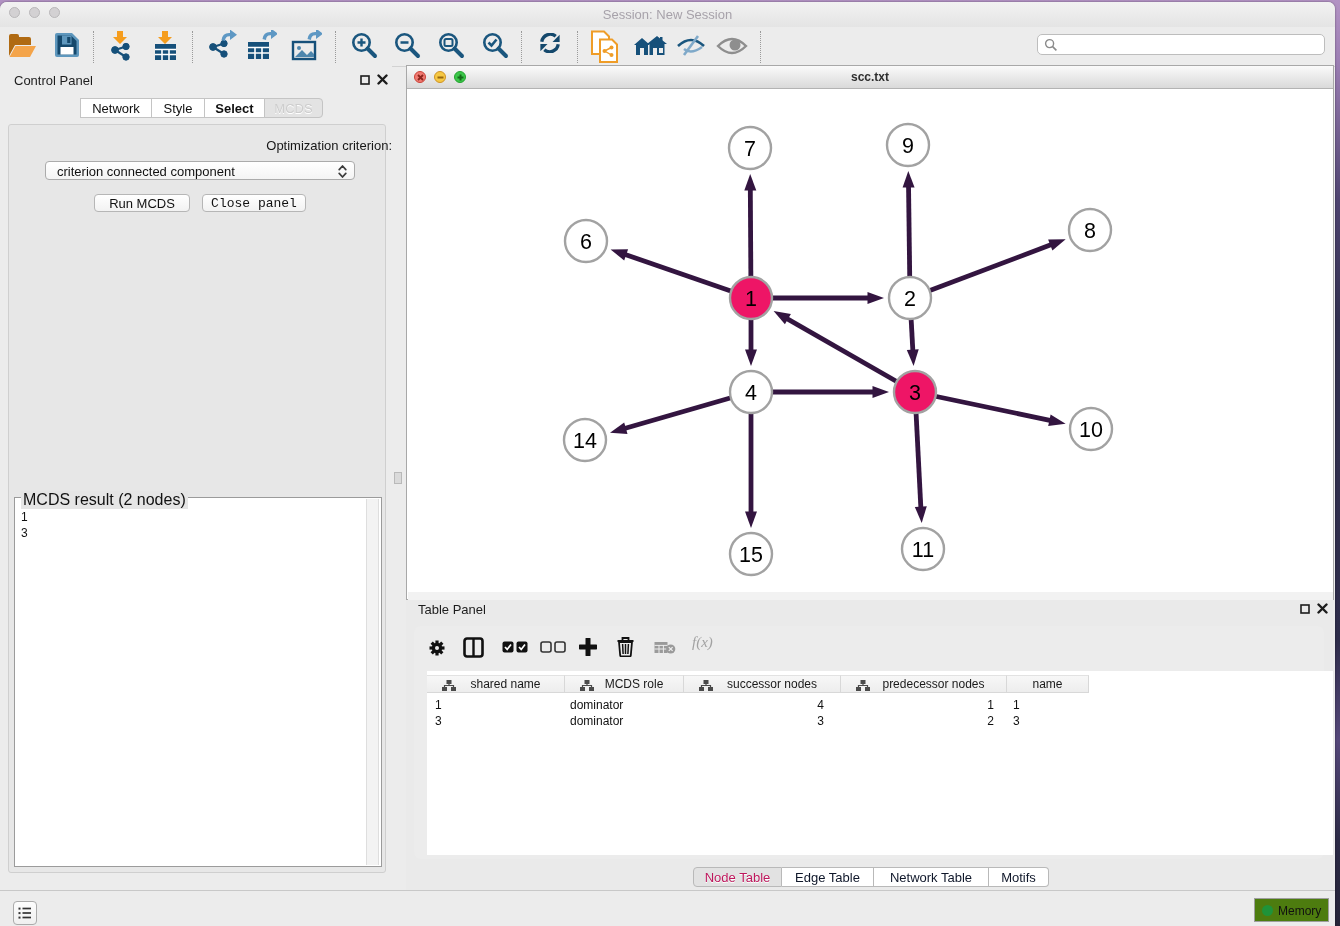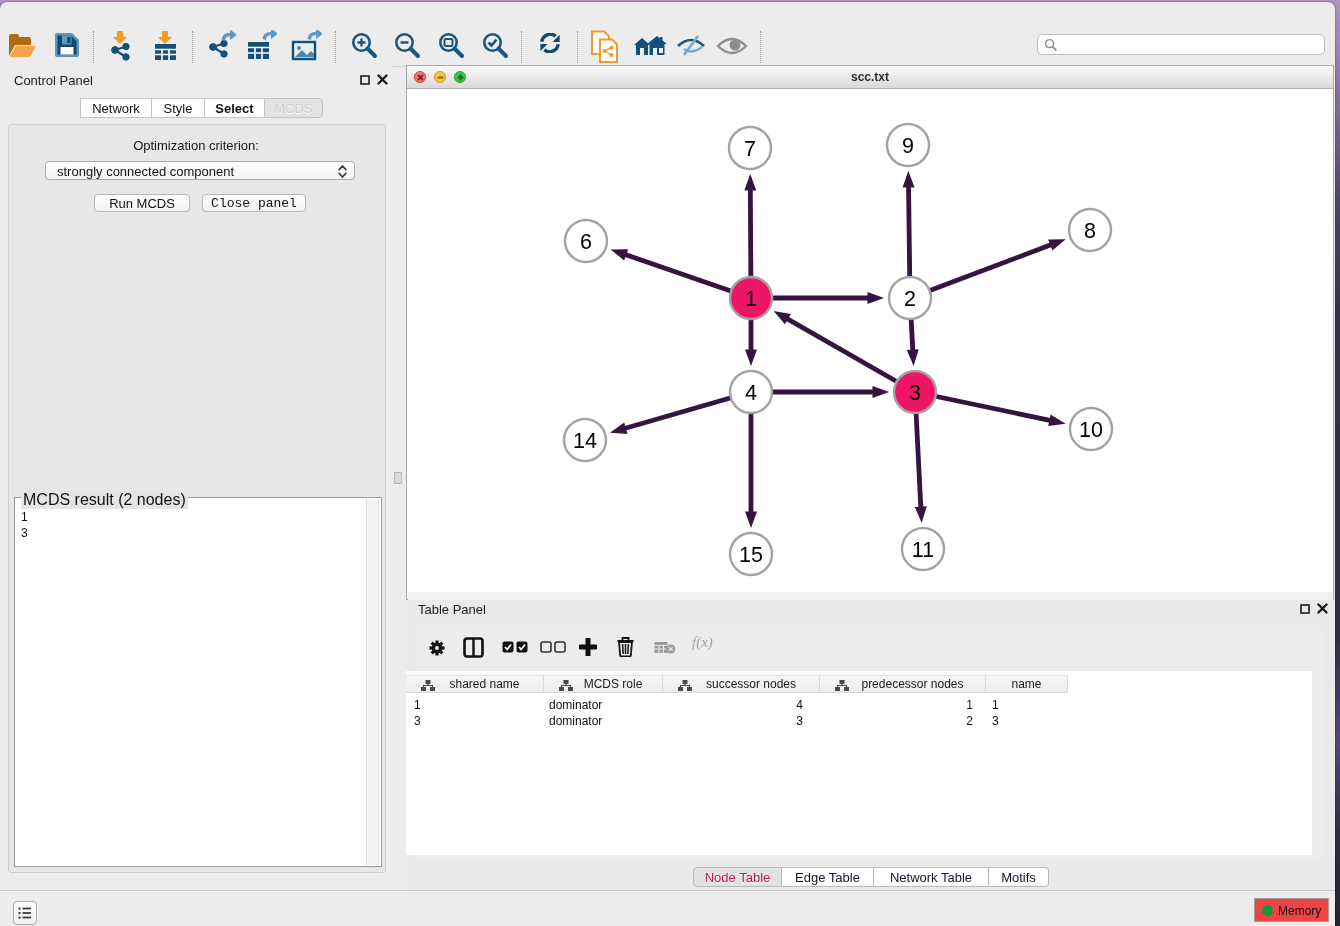--- a/index.html
+++ b/index.html
@@ -27,29 +27,35 @@
   #nwin{left:406px;top:63px;width:928px;height:535px;background:#fff;border:1px solid #a8a8a8;box-sizing:border-box;padding-left:8px;}
   #ntbar{left:0;top:0;width:100%;height:22px;background:linear-gradient(#fafafa,#d9d9d9);border-bottom:1px solid #b3b3b3;}
   .dot{position:absolute;top:5px;width:12px;height:12px;border-radius:50%;box-sizing:border-box;}
   #ntitle{position:absolute;top:4px;left:0;width:100%;text-align:center;font-size:12px;font-weight:bold;color:#2f2f2f;}
   #ncanvas{left:1px;top:23px;width:925px;height:503px;background:#fff;}
   #nhstrip{left:1px;top:526px;width:925px;height:8px;background:#f2f2f2;}
   
   #tpanel{left:406px;top:598px;width:928px;height:290px;background:#eaeaea;}
   #tptitle{left:12px;top:2px;font-size:13px;color:#1d1d1d;}
   #tpbox{left:8px;top:26px;width:910px;height:233px;background:#ececec;border-radius:7px;}
-  #ttable{left:0;top:71px;width:906px;height:184px;background:#fff;}
+  #ttable{left:21px;top:71px;width:906px;height:184px;background:#fff;}
   .hcell{position:absolute;top:4px;height:18px;box-sizing:border-box;background:linear-gradient(#f7f7f7,#ededed);border-right:1px solid #d8d8d8;border-bottom:1px solid #d8d8d8;border-top:1px solid #e2e2e2;font-size:12px;text-align:center;line-height:17px;color:#1a1a1a;padding-left:20px;}
   .dcell{position:absolute;font-size:12px;color:#111;height:16px;line-height:16px;}
   .btab{position:absolute;top:267px;height:20px;box-sizing:border-box;background:#fff;border:1px solid #b9b9b9;font-size:13px;text-align:center;line-height:20px;color:#0f172a;}
   #statusbar{left:0;top:888px;width:1335px;height:36px;background:#ececec;border-top:1px solid #c8c8c8;}
 </style>
 </head>
 <body>
 <div id="app" class="abs">
+  <div id="titlebar" class="abs">
+    <div class="tl" style="left:9px"></div>
+    <div class="tl" style="left:29px"></div>
+    <div class="tl" style="left:49px"></div>
+    <div id="wtitle">Session: New Session</div>
+  </div>
   <div id="toolbar" class="abs">
     <div class="sep" style="left:93px"></div>
     <div class="sep" style="left:192px"></div>
     <div class="sep" style="left:335px"></div>
     <div class="sep" style="left:521px"></div>
     <div class="sep" style="left:577px"></div>
     <div class="sep" style="left:760px"></div>
 
     <svg class="ticon" style="left:7px;top:5px" width="30" height="26" viewBox="0 0 30 26">
       <path d="M2,24 L2,4 Q2,2 4,2 L10,2 Q12,2 12,4 L12,5 L22,5 Q24,5 24,7 L24,13 L8,13 L2,24 Z" fill="#b06a12"></path>
@@ -205,23 +211,23 @@
         <rect x="1" y="1" width="8" height="8" fill="none" stroke="#1c1c1c" stroke-width="1.6"></rect>
       </svg>
     <svg class="abs" style="left:377px;top:8px" width="11" height="11" viewBox="0 0 11 11">
         <path d="M1.5,1.5 L9.5,9.5 M9.5,1.5 L1.5,9.5" stroke="#1c1c1c" stroke-width="2.4" stroke-linecap="round"></path>
       </svg>
     <div id="cpbox" class="abs"></div>
     <div class="tab" style="left:80px;width:72px;">Network</div>
     <div class="tab" style="left:151px;width:54px;">Style</div>
     <div class="tab" style="left:204px;width:61px;font-weight:bold;">Select</div>
     <div class="tab" style="left:264px;width:59px;background:#e3e3e3;color:#cdcdcd;text-shadow:0 1px 0 #fff;border-radius:0 4px 4px 0;">MCDS</div>
-    <div class="abs" style="left:0;top:72px;width:392px;text-align:center;font-size:13px;color:#161616;">Optimization criterion:</div>
+    <div class="abs" style="left:0;top:72px;width:392px;text-align:right;font-size:13px;color:#161616;">Optimization criterion:</div>
     <div class="abs" style="left:45px;top:95px;width:310px;height:19px;box-sizing:border-box;background:linear-gradient(#ffffff,#f4f4f4);border:1px solid #ababab;border-radius:4px;">
-      <div class="abs" style="left:11px;top:2px;font-size:13px;color:#111;">strongly connected component</div>
+      <div class="abs" style="left:11px;top:2px;font-size:13px;color:#111;">criterion connected component</div>
       <svg class="abs" style="right:7px;top:3px" width="9" height="13" viewBox="0 0 9 13">
         <path d="M1.2,4.6 L4.5,1 L7.8,4.6 M1.2,8.4 L4.5,12 L7.8,8.4" fill="none" stroke="#3c3c3c" stroke-width="1.7" stroke-linecap="round" stroke-linejoin="round"></path>
       </svg>
     </div>
     <div class="btn" style="left:94px;top:128px;width:96px;height:18px;line-height:17px;">Run MCDS</div>
     <div class="btn" style="left:202px;top:128px;width:104px;height:18px;line-height:17px;font-family:Liberation Mono, monospace;">Close panel</div>
 
     <div class="abs" style="left:14px;top:431px;width:368px;height:370px;border:1px solid #9b9b9b;background:#fff;box-sizing:border-box;">
       <div class="abs" style="left:6px;top:-7px;background:#e5e5e5;padding:0 2px;font-size:16px;color:#111;">MCDS result (2 nodes)</div>
       <div class="abs" style="left:6px;top:12px;font-size:12px;color:#111;line-height:15.5px;">1<br>3</div>
@@ -450,18 +456,18 @@
             <line x1="4.5" y1="7" x2="13" y2="7"></line>
             <line x1="4.5" y1="11.5" x2="13" y2="11.5"></line>
           </g>
         <g fill="#333">
             <rect x="0.5" y="1.6" width="2" height="2"></rect>
             <rect x="0.5" y="6.1" width="2" height="2"></rect>
             <rect x="0.5" y="10.6" width="2" height="2"></rect>
           </g>
       </svg>
     </div>
-    <div class="abs" style="left:1254px;top:7px;width:75px;height:24px;box-sizing:border-box;background:#ef4444;border:1px solid #9e9e9e;">
+    <div class="abs" style="left:1254px;top:7px;width:75px;height:24px;box-sizing:border-box;background:#4d7c0f;border:1px solid #9e9e9e;">
       <div style="position:absolute;left:7px;top:6px;width:11px;height:11px;border-radius:50%;background:#1f9339;"></div>
       <div style="position:absolute;left:23px;top:5px;font-size:12px;color:#111;">Memory</div>
     </div>
   </div>
 </div>
 
 </body></html>

